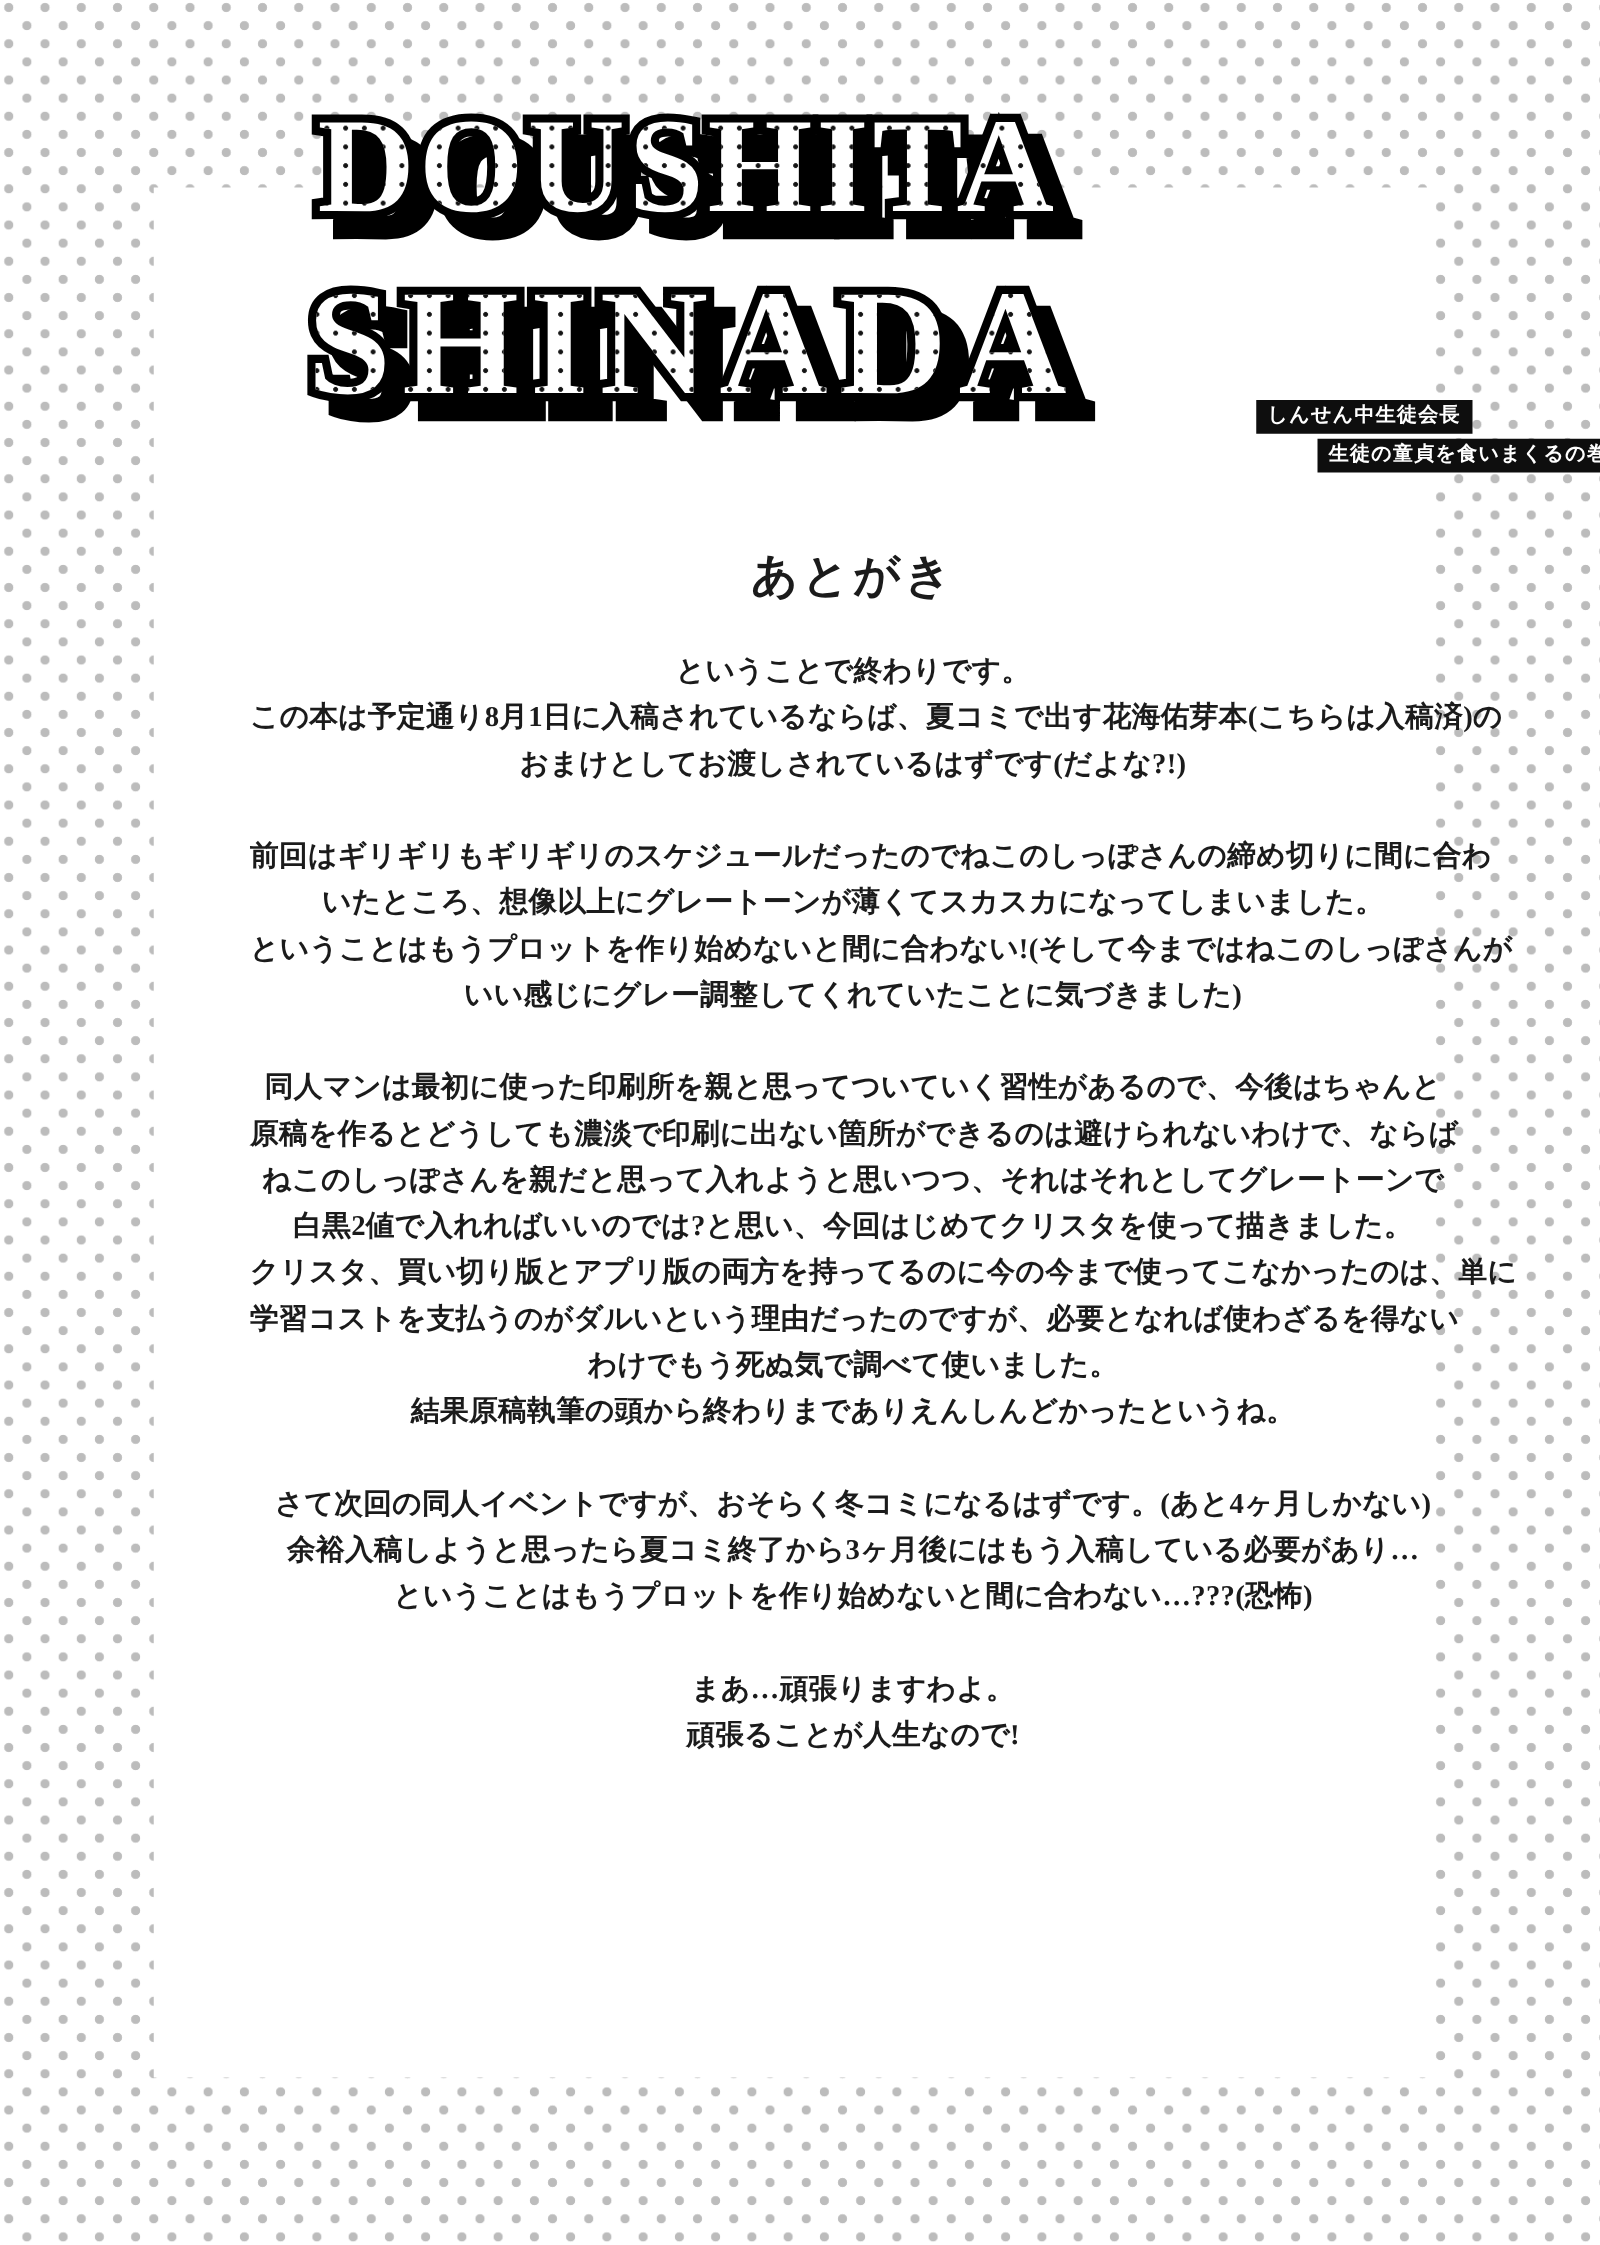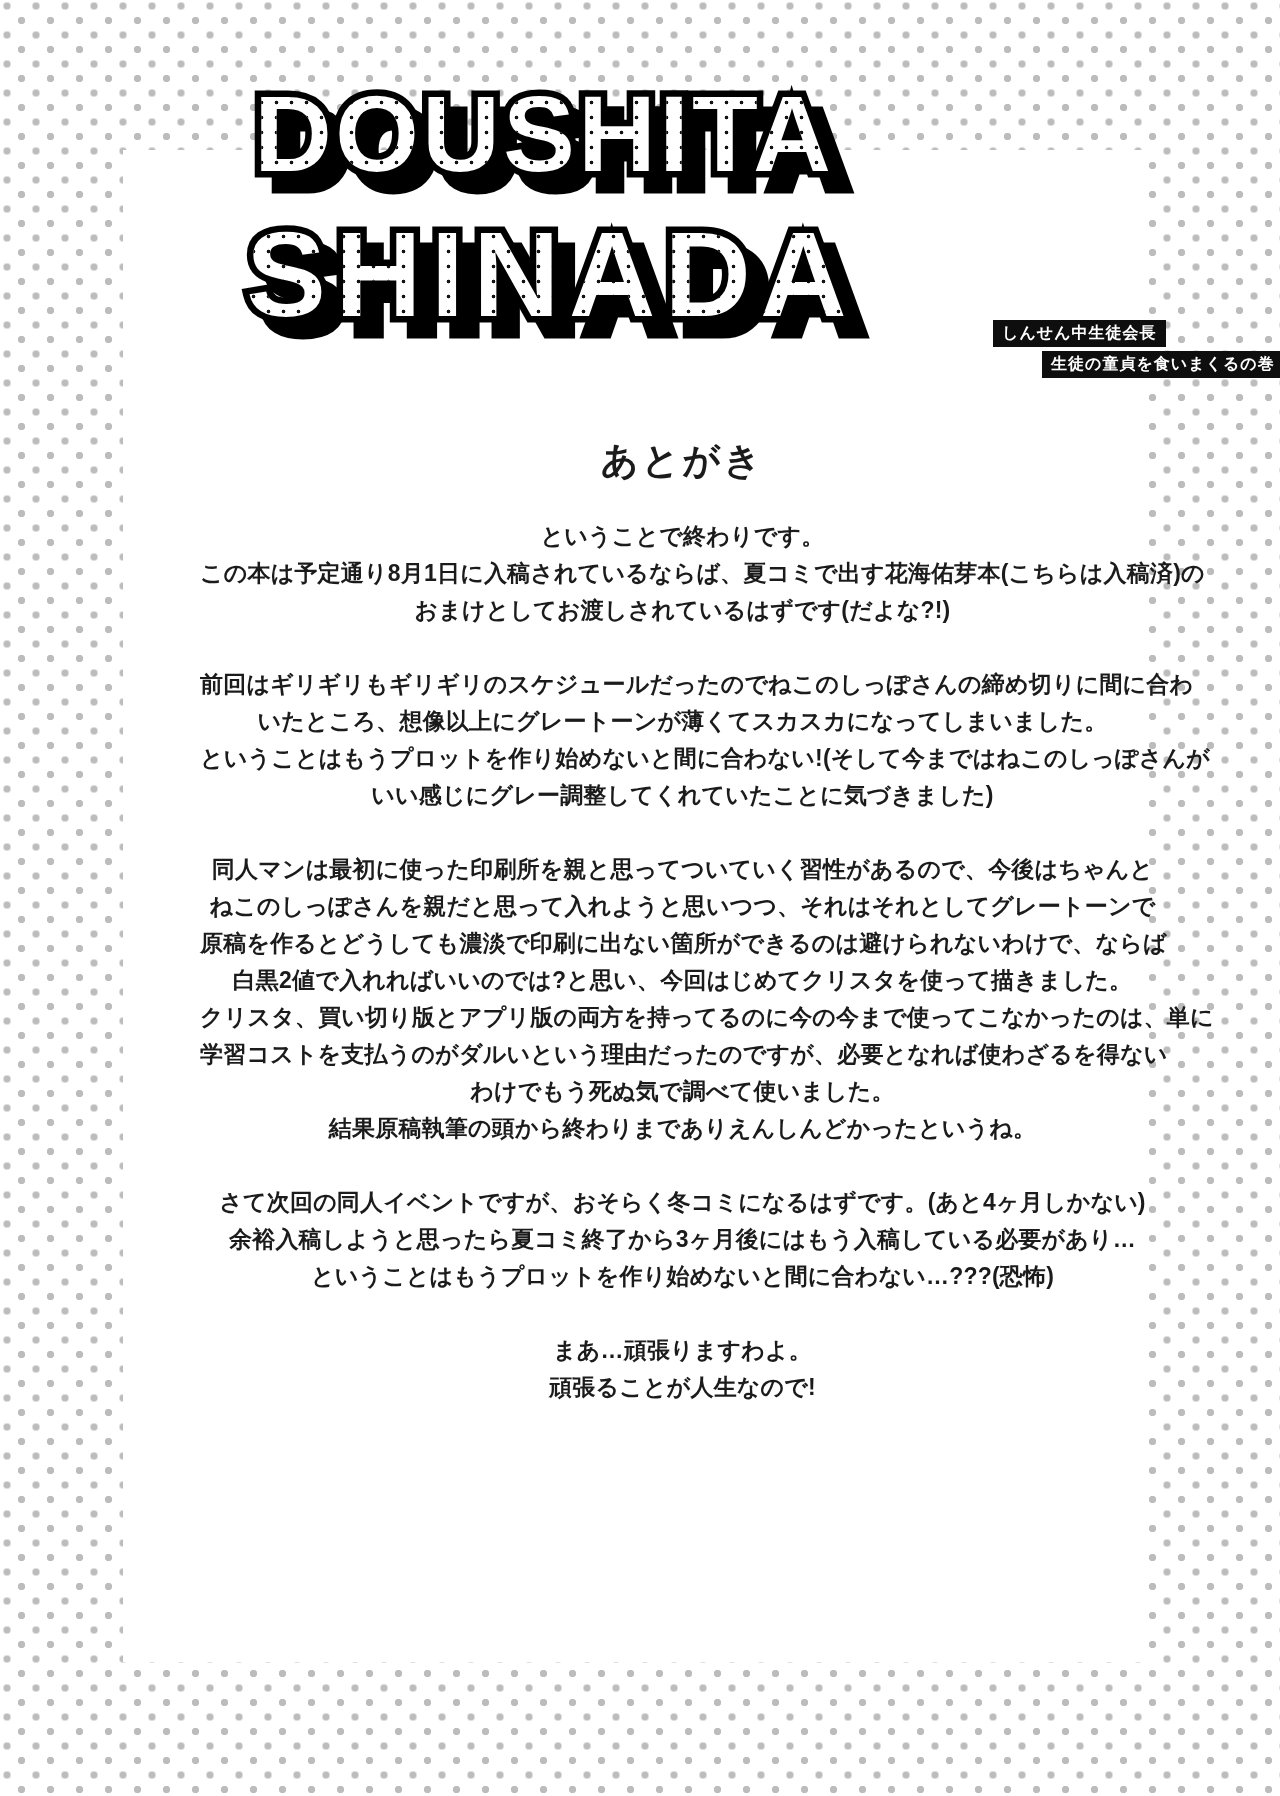--- a/index.html
+++ b/index.html
@@ -4,21 +4,21 @@
 <style>
   html,body{margin:0;padding:0;background:#e9e9e9;}
   .page{
     position:relative;width:1280px;height:1796px;overflow:hidden;
     background-color:#ffffff;
     background-image:
       radial-gradient(circle,#bcbcbc 3.4px,transparent 4px),
       radial-gradient(circle,#bcbcbc 3.4px,transparent 4px);
     background-size:29px 29px,29px 29px;
     background-position:7px 6px,21.5px 20.5px;
-    font-family:Liberation Sans, sans-serif;
+    font-family:Liberation Serif, serif;
   }
   .panel{position:absolute;left:123px;top:150px;width:1024px;height:1512px;background:#ffffff;}
 
   
   .title-line{position:absolute;font-weight:bold;line-height:1;white-space:nowrap;}
   .title-line > span{position:absolute;left:0;top:0;display:block;}
   .line1{left:254px;top:80px;font-size:108px;letter-spacing:3px;}
   .line2{left:246px;top:214px;font-size:120px;letter-spacing:9px;}
   .t-shadow{color:#000;-webkit-text-stroke:13px #000;transform:translate(17px,16px);}
   .t-outline{color:#000;-webkit-text-stroke:13px #000;}
@@ -28,21 +28,21 @@
       radial-gradient(circle,#141414 1.7px,transparent 2.1px),
       linear-gradient(#ffffff,#ffffff);
     background-size:15px 15px,auto;
     -webkit-background-clip:text;background-clip:text;
   }
 
   
   .badge{
     position:absolute;background:#0e0e0e;color:#ffffff;
     font-size:16px;font-weight:bold;line-height:1;
-    padding:5px 9px 6px;white-space:nowrap;letter-spacing:1px;
+    padding:5px 9px 6px;white-space:nowrap;letter-spacing:1px;margin-left:12px;
   }
   .badge1{left:993px;top:320px;}
   .badge2{left:1042px;top:351px;}
 
   
   .afterword{position:absolute;left:200px;top:436px;width:965px;color:#1b1b1b;text-align:center;}
   .afterword .heading{font-size:37px;font-weight:bold;letter-spacing:3px;margin:0 0 32px;}
   .para{margin:0 0 37px;}
   .para:last-child{margin-bottom:0;}
   .para p{margin:0;font-size:23px;line-height:37px;font-weight:600;letter-spacing:0.2px;white-space:nowrap;}
@@ -81,22 +81,22 @@
 
     <div class="para">
       <p>前回はギリギリもギリギリのスケジュールだったのでねこのしっぽさんの締め切りに間に合わ</p>
       <p>いたところ、想像以上にグレートーンが薄くてスカスカになってしまいました。</p>
       <p>ということはもうプロットを作り始めないと間に合わない!(そして今まではねこのしっぽさんが</p>
       <p>いい感じにグレー調整してくれていたことに気づきました)</p>
     </div>
 
     <div class="para">
       <p>同人マンは最初に使った印刷所を親と思ってついていく習性があるので、今後はちゃんと</p>
+      <p>原稿を作るとどうしても濃淡で印刷に出ない箇所ができるのは避けられないわけで、ならば</p>
       <p>ねこのしっぽさんを親だと思って入れようと思いつつ、それはそれとしてグレートーンで</p>
-      <p>原稿を作るとどうしても濃淡で印刷に出ない箇所ができるのは避けられないわけで、ならば</p>
       <p>白黒2値で入れればいいのでは?と思い、今回はじめてクリスタを使って描きました。</p>
       <p>クリスタ、買い切り版とアプリ版の両方を持ってるのに今の今まで使ってこなかったのは、単に</p>
       <p>学習コストを支払うのがダルいという理由だったのですが、必要となれば使わざるを得ない</p>
       <p>わけでもう死ぬ気で調べて使いました。</p>
       <p>結果原稿執筆の頭から終わりまでありえんしんどかったというね。</p>
     </div>
 
 
     <div class="para">
       <p>さて次回の同人イベントですが、おそらく冬コミになるはずです。(あと4ヶ月しかない)</p>

